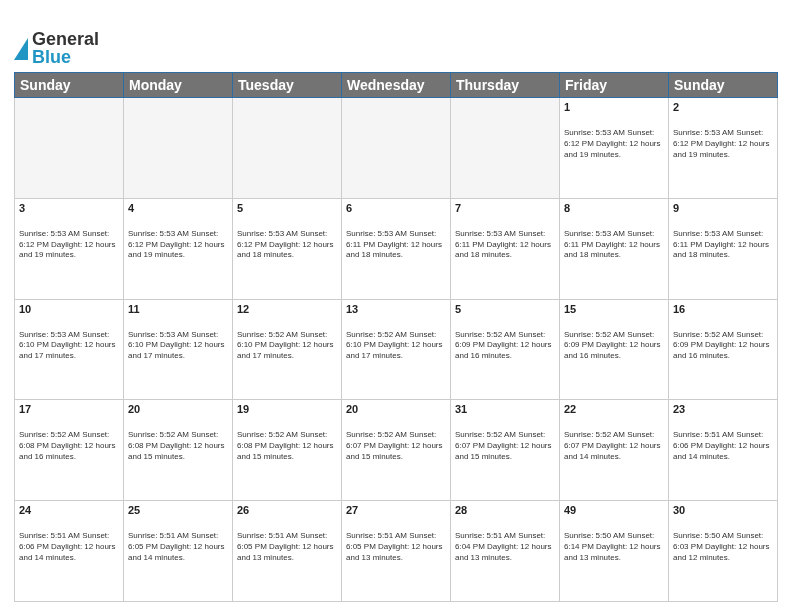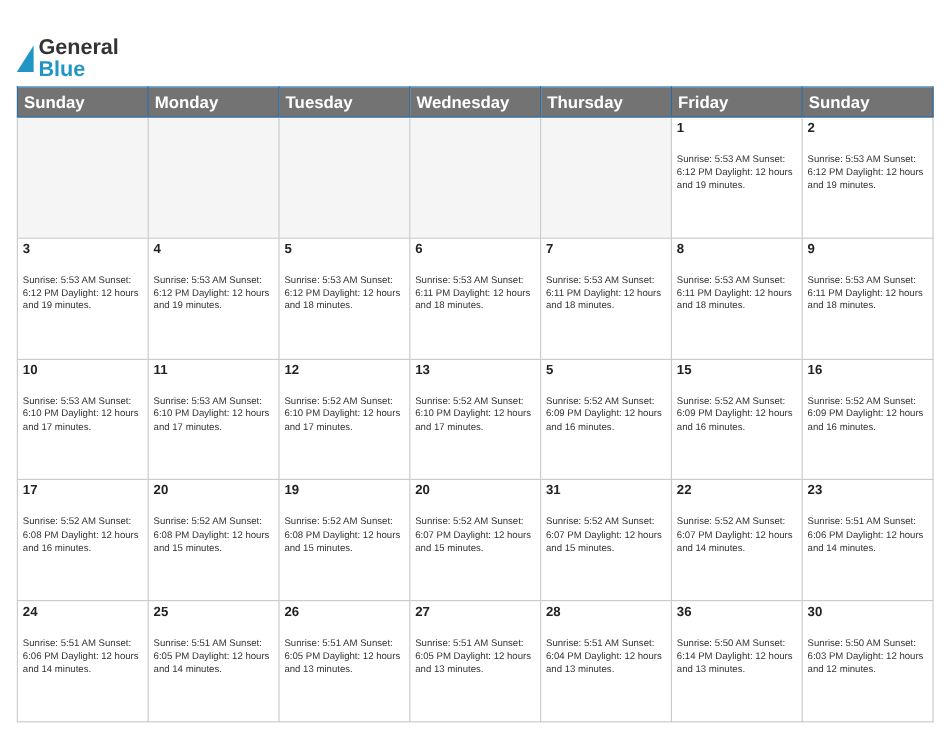--- a/index.html
+++ b/index.html
@@ -339,21 +339,21 @@
 and 13 minutes.</div>
           </td>
           <td>
             <span class="day-number">28</span>
             <div class="day-info">Sunrise: 5:51 AM
 Sunset: 6:04 PM
 Daylight: 12 hours
 and 13 minutes.</div>
           </td>
           <td>
-            <span class="day-number">36</span>
+            <span class="day-number">49</span>
             <div class="day-info">Sunrise: 5:50 AM
 Sunset: 6:14 PM
 Daylight: 12 hours
 and 13 minutes.</div>
           </td>
           <td>
             <span class="day-number">30</span>
             <div class="day-info">Sunrise: 5:50 AM
 Sunset: 6:03 PM
 Daylight: 12 hours

